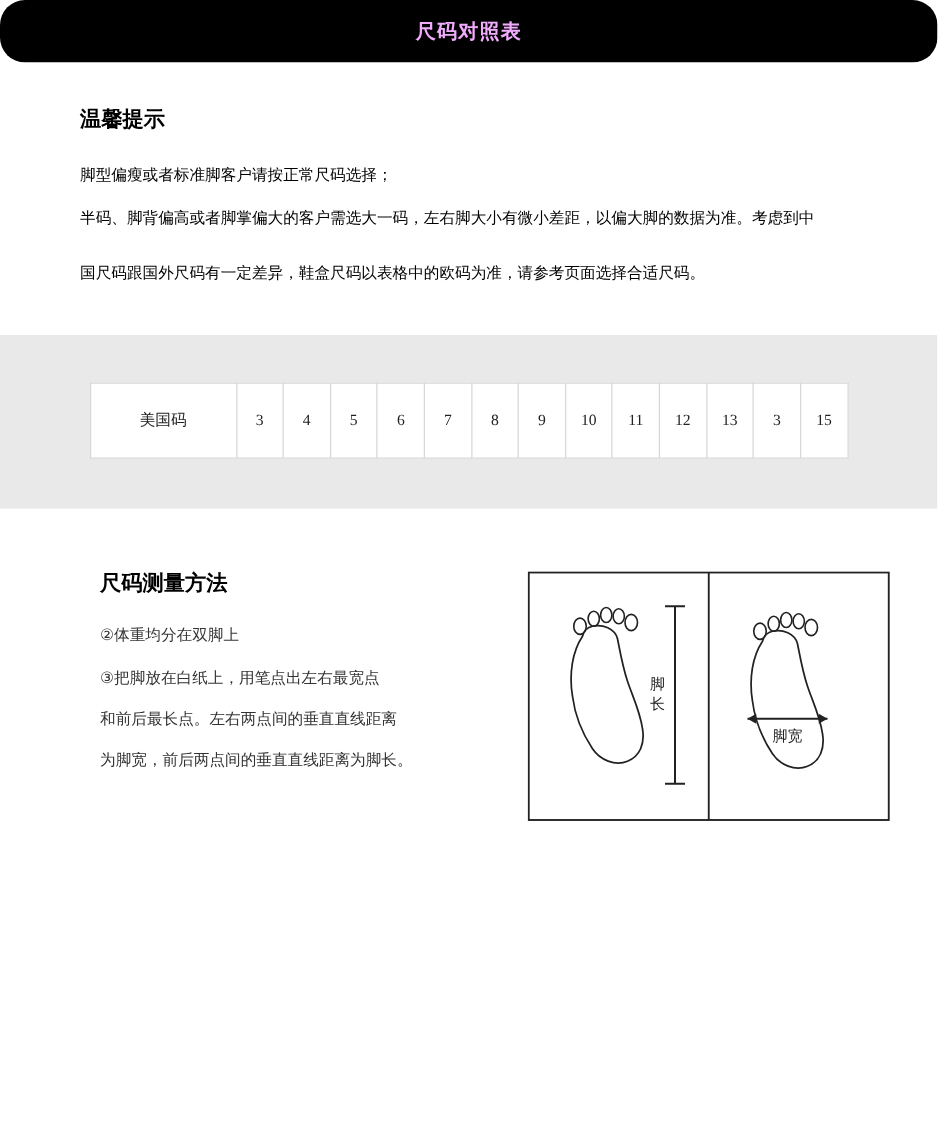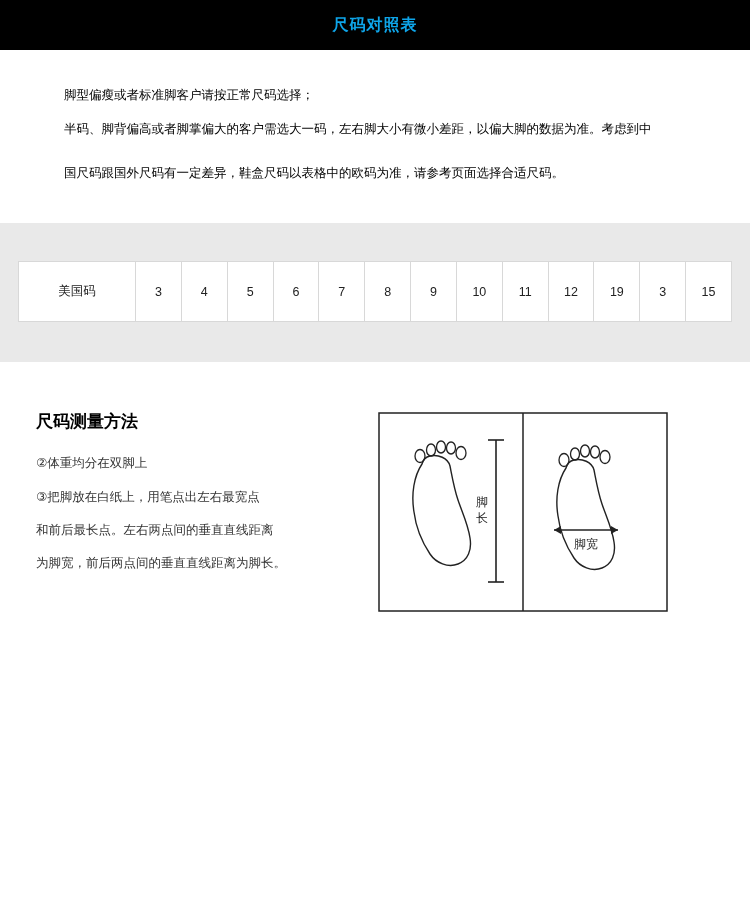--- a/index.html
+++ b/index.html
@@ -13,24 +13,25 @@
     font-family: "Liberation Sans", "DejaVu Sans", sans-serif;
     color: #222222;
     position: relative;
     overflow: hidden;
   }
 
   
   .header-bar {
     height: 50px;
     background: #000000;
-    color: #0ea5e9;
+    color: #f0abfc;
     display: flex;
     align-items: center;
     justify-content: center;
+    border-radius: 20px;
   }
   .header-title {
     font-size: 16px;
     font-weight: bold;
     letter-spacing: 1px;
   }
 
   
   .tips-section {
     padding: 34px 64px 38px 64px;
@@ -55,25 +56,26 @@
     background: #e9e9e9;
     padding: 38px 18px 40px 18px;
   }
   .chart-title {
     font-size: 17px;
     font-weight: bold;
     color: #000000;
     margin: 0 0 20px 46px;
   }
   table.size-table {
-    width: 714px;
+    width: 607px;
     margin: 0 auto;
     border-collapse: collapse;
     background: #ffffff;
     table-layout: fixed;
+    font-family: Liberation Serif, serif;
   }
   table.size-table tr { height: 60px; }
   table.size-table td {
     border: 1px solid #d8d8d8;
     text-align: center;
     font-size: 12.5px;
     color: #222222;
     padding: 0 2px;
   }
   table.size-table td.row-head {
@@ -82,21 +84,21 @@
     color: #222222;
   }
   table.size-table tr.alt td {
     background: #f2f2f2;
   }
 
   
   .measure-section {
     display: flex;
     align-items: flex-start;
-    padding: 48px 26px 0 36px;
+    padding: 48px 26px 0 80px;
     background: #ffffff;
   }
   .measure-text {
     width: 330px;
   }
   .measure-title {
     font-size: 17px;
     font-weight: bold;
     color: #000000;
     margin: 0 0 18px 0;
@@ -116,20 +118,21 @@
   }
 </style>
 </head>
 <body>
 
 <div class="header-bar">
   <div class="header-title">尺码对照表</div>
 </div>
 
 <div class="tips-section">
+  <h2 class="section-title">温馨提示</h2>
   <div class="tips-body">
     <p>脚型偏瘦或者标准脚客户请按正常尺码选择；</p>
     <p>半码、脚背偏高或者脚掌偏大的客户需选大一码，左右脚大小有微小差距，以偏大脚的数据为准。考虑到中</p>
     <p>国尺码跟国外尺码有一定差异，鞋盒尺码以表格中的欧码为准，请参考页面选择合适尺码。</p>
   </div>
 </div>
 
 <div class="chart-band">
   <table class="size-table">
     <tbody>
@@ -138,21 +141,21 @@
         <td>3</td>
         <td>4</td>
         <td>5</td>
         <td>6</td>
         <td>7</td>
         <td>8</td>
         <td>9</td>
         <td>10</td>
         <td>11</td>
         <td>12</td>
-        <td>19</td>
+        <td>13</td>
         <td>3</td>
         <td>15</td>
       </tr>
     </tbody>
   </table>
 </div>
 
 <div class="measure-section">
   <div class="measure-text">
     <h2 class="measure-title">尺码测量方法</h2>

